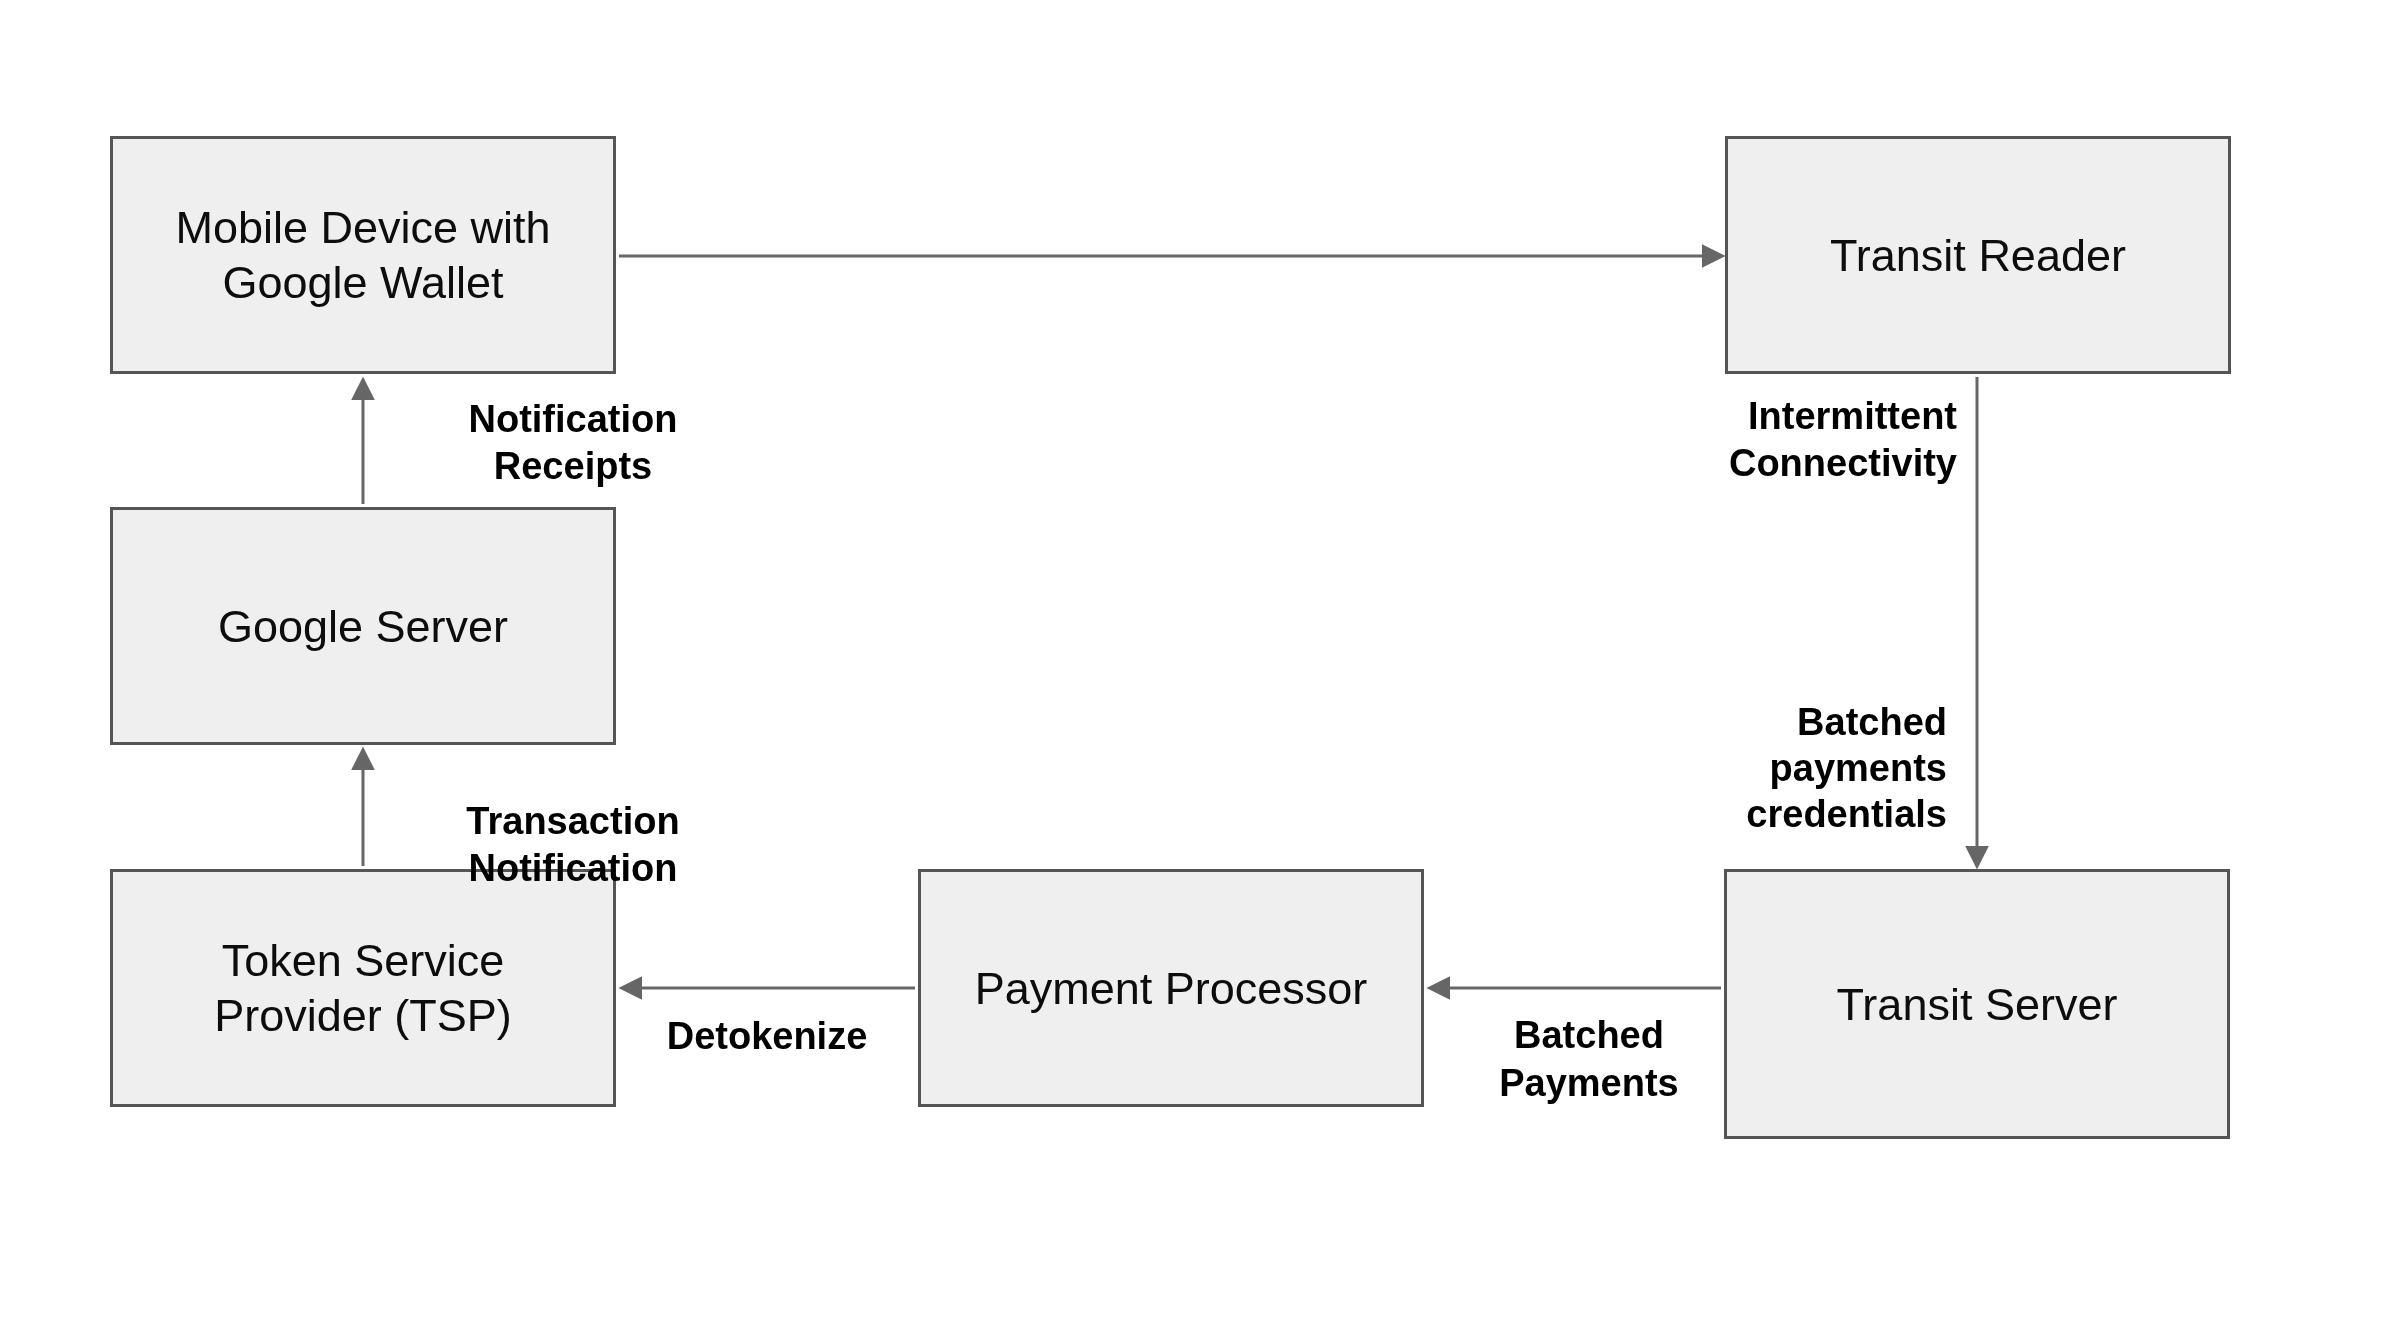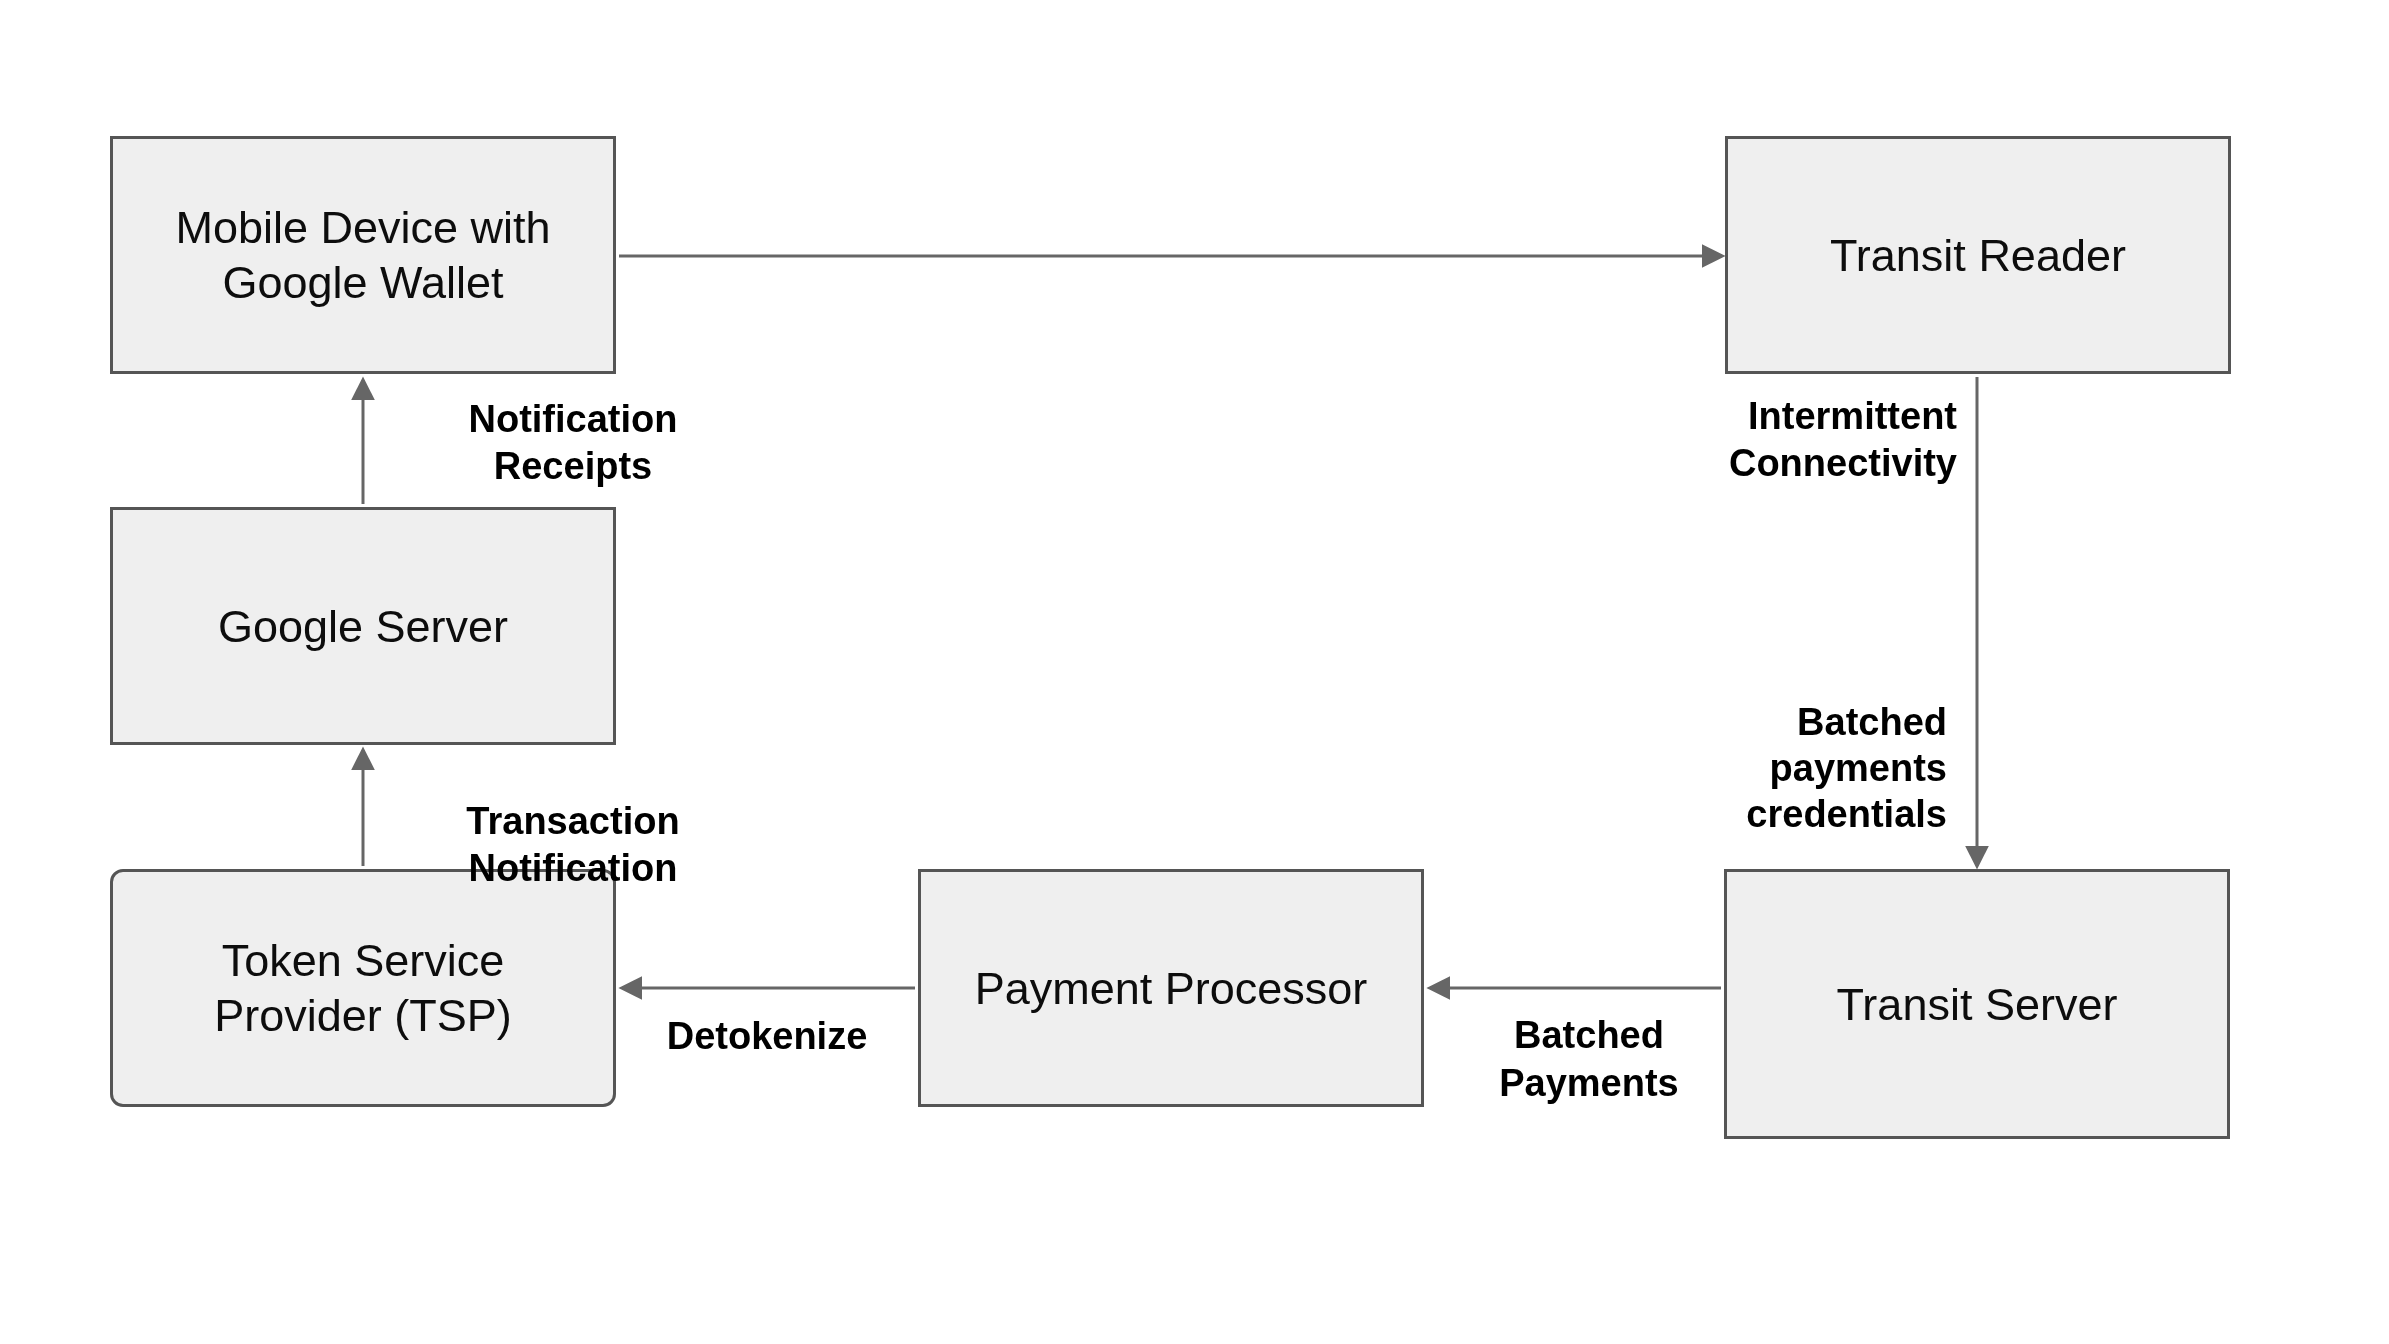--- a/index.html
+++ b/index.html
@@ -90,21 +90,21 @@
       <span class="ln">Transit Reader</span>
     </div>
   </div>
 
   <div class="node" style="left:110px; top:507px; width:506px; height:238px;">
     <div class="node-label">
       <span class="ln">Google Server</span>
     </div>
   </div>
 
-  <div class="node" style="left:110px; top:869px; width:506px; height:238px;border-radius:13px;">
+  <div class="node" style="left:110px; top:869px; width:506px; height:238px;">
     <div class="node-label">
       <span class="ln">Token Service</span>
       <span class="ln">Provider (TSP)</span>
     </div>
   </div>
 
   <div class="node" style="left:918px; top:869px; width:506px; height:238px;">
     <div class="node-label">
       <span class="ln">Payment Processor</span>
     </div>

